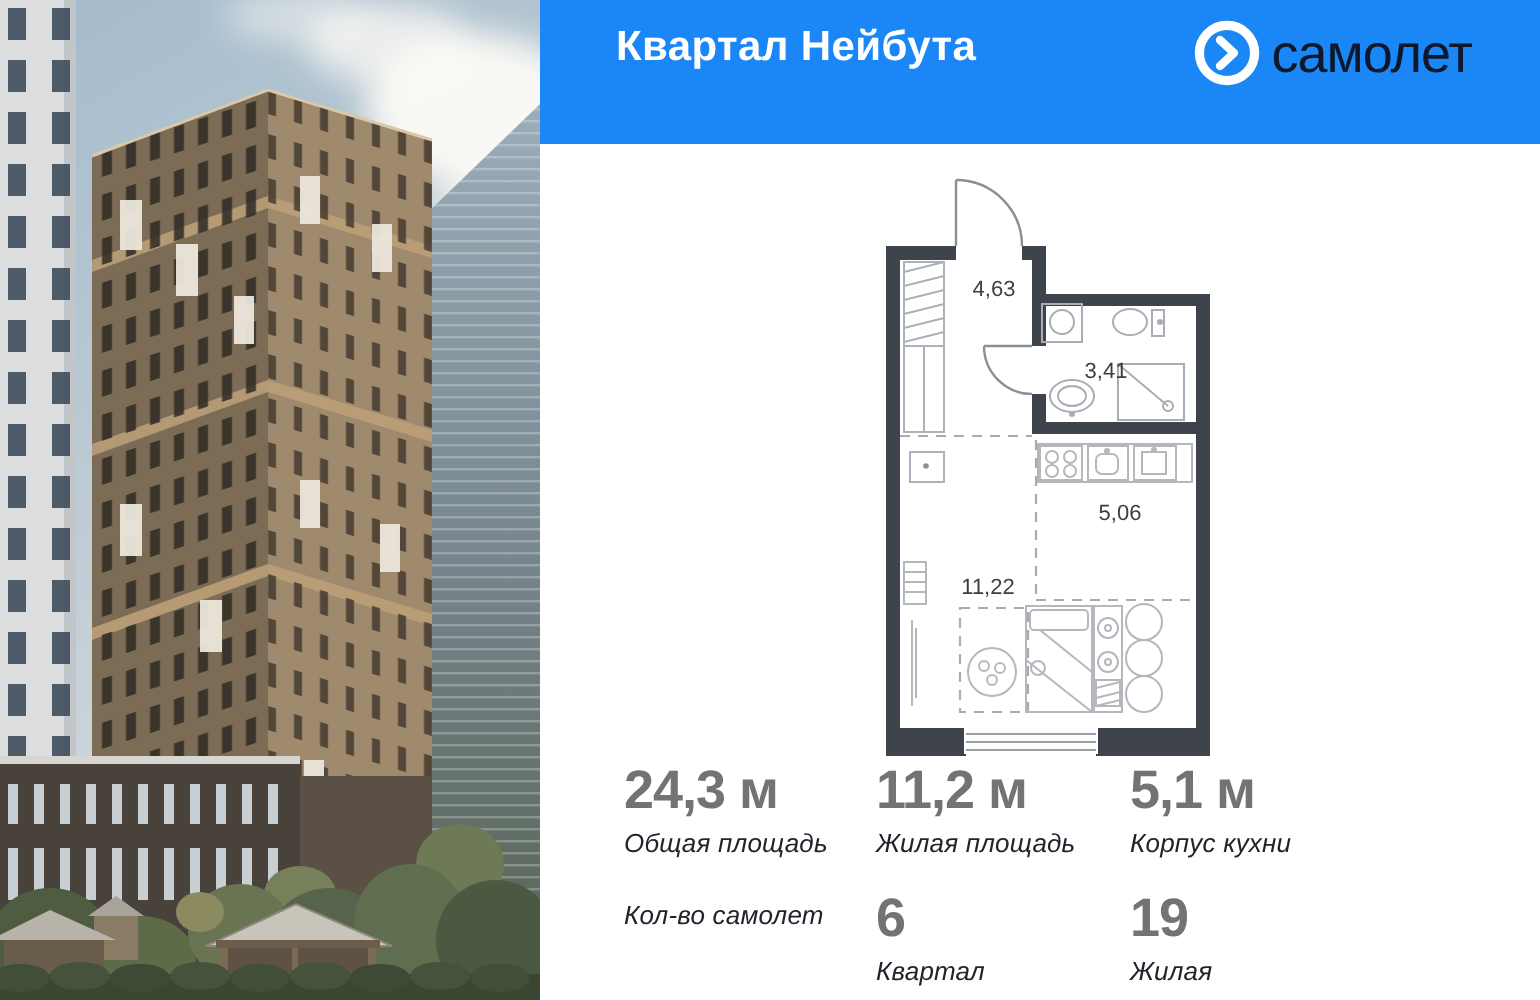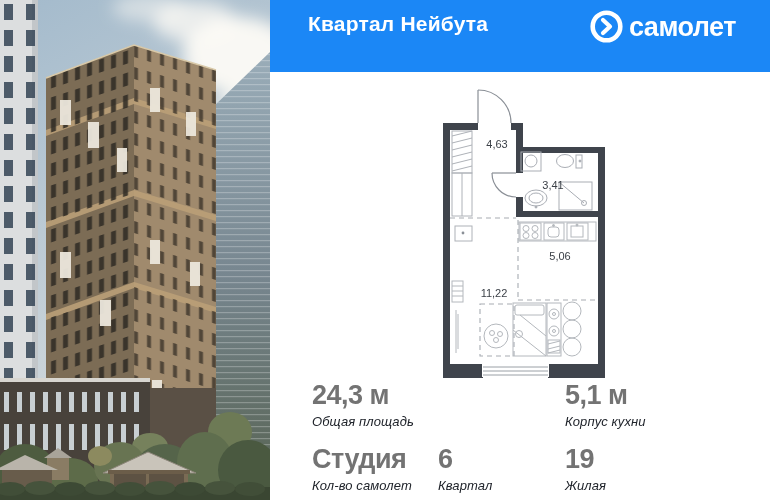--- a/index.html
+++ b/index.html
@@ -11,21 +11,21 @@
   .photo{position:absolute;left:0;top:0;width:270px;height:500px;}
   
   .panel{position:absolute;left:270px;top:0;width:500px;height:500px;background:#fff;}
   .header{
     position:absolute;left:0;top:0;width:500px;height:72px;background:#1b87f6;
     display:flex;justify-content:space-between;align-items:flex-start;
     padding:10px 34px 0 38px;box-sizing:border-box;gap:25px;
   }
   .title{color:#fff;font-size:21px;font-weight:700;line-height:28px;letter-spacing:.2px;}
   .brand{display:flex;align-items:center;gap:6px;}
-  .brand-text{color:#ffffff;font-size:27px;font-weight:700;letter-spacing:-.5px;line-height:32px;}
+  .brand-text{color:#0f172a;font-size:27px;font-weight:400;letter-spacing:-.5px;line-height:32px;}
   .plan-svg{position:absolute;left:155px;top:80px;}
   .plan-label{font-family:"Liberation Sans",sans-serif;font-size:11px;font-weight:500;fill:#3a3f46;}
   .stats{position:absolute;left:0;top:0;width:500px;height:500px;}
   .stat{position:absolute;}
   .stat-value{font-size:27px;font-weight:700;color:#737373;letter-spacing:-.5px;line-height:28px;}
   .stat-label{font-size:13px;color:#20242b;margin-top:5px;letter-spacing:.1px;font-style:italic;}
   .c1{left:42px;} .c2{left:168px;} .c3{left:295px;}
   .r1{top:381px;} .r2{top:445px;}
 </style>
 </head>
@@ -298,26 +298,29 @@
       <text class="plan-label" x="553" y="189" text-anchor="middle">3,41</text>
       <text class="plan-label" x="560" y="260" text-anchor="middle">5,06</text>
       <text class="plan-label" x="494" y="297" text-anchor="middle">11,22</text>
     </svg>
 
     <div class="stats">
       <div class="stat c1 r1">
         <div class="stat-value">24,3 м</div>
         <div class="stat-label">Общая площадь</div>
       </div>
+      <div class="stat c2 r1">
+        <div class="stat-value">11,2 м</div>
+        <div class="stat-label">Жилая площадь</div>
+      </div>
       <div class="stat c3 r1">
         <div class="stat-value">5,1 м</div>
         <div class="stat-label">Корпус кухни</div>
       </div>
       <div class="stat c1 r2">
-        <div class="stat-value">Студия</div>
         <div class="stat-label">Кол-во самолет</div>
       </div>
       <div class="stat c2 r2">
         <div class="stat-value">6</div>
         <div class="stat-label">Квартал</div>
       </div>
       <div class="stat c3 r2">
         <div class="stat-value">19</div>
         <div class="stat-label">Жилая</div>
       </div>

